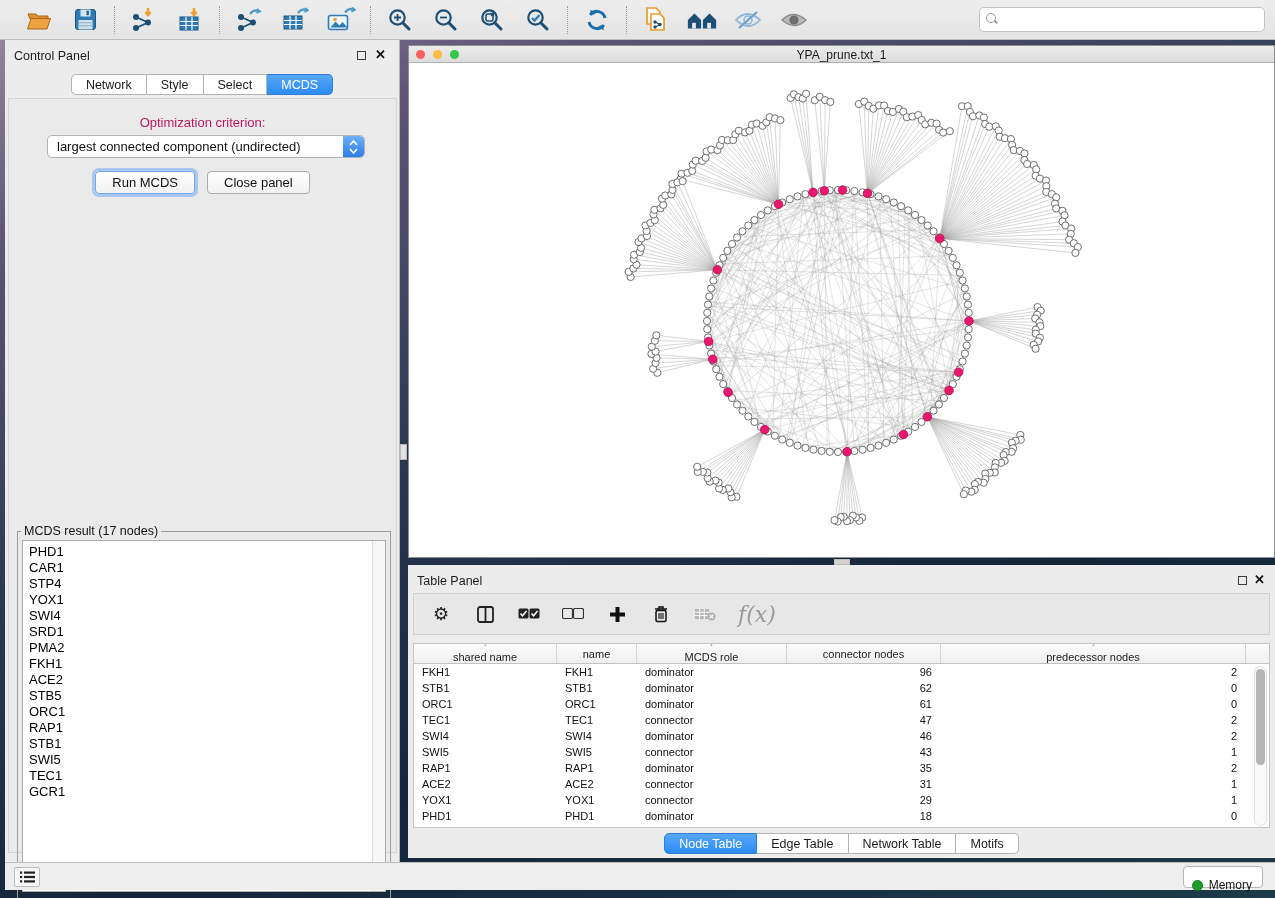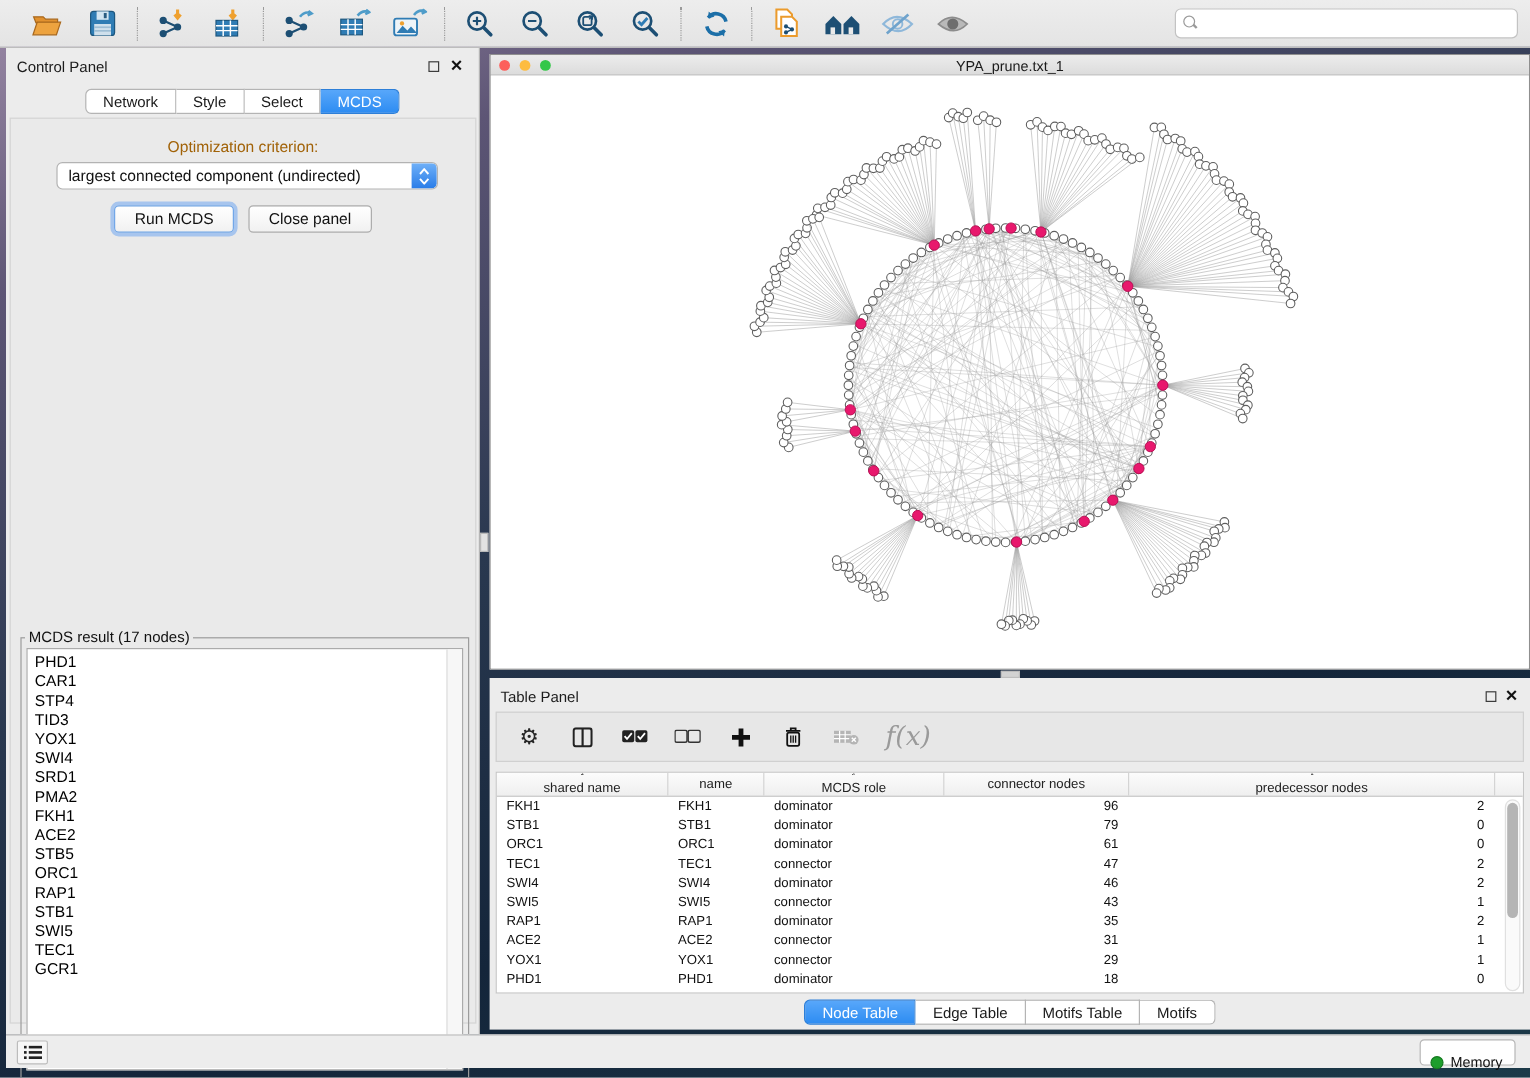--- a/index.html
+++ b/index.html
@@ -33,21 +33,21 @@
   .cp-float { right:33px; } .cp-close { right:13px; }
   .tabs-row { position:absolute; top:34px; left:0; width:100%; display:flex; justify-content:center; }
   .seg { display:flex; }
   .seg .tab { height:21px; padding:0 14px; display:flex; align-items:center; justify-content:center;
     background:#fff; border:1px solid #b4b4b4; border-left:none; font-size:12.5px; color:#1a1a1a; cursor:default; }
   .seg .tab:first-child { border-left:1px solid #b4b4b4; border-radius:5px 0 0 5px; }
   .seg .tab:last-child { border-radius:0 5px 5px 0; }
   .seg .tab.active { background:linear-gradient(#58a7fa,#2d8cf2); border-color:#2d7fd8; color:#fff; }
   .cp-inner { position:absolute; left:3px; top:58px; width:389px; height:755px;
     background:#eaeaea; border:1px solid #d4d4d4; }
-  .opt-label { position:absolute; top:16px; width:100%; text-align:center; font-size:13px; color:#a16207; }
+  .opt-label { position:absolute; top:16px; width:100%; text-align:center; font-size:13px; color:#be185d; }
   .dropdown { position:absolute; left:38px; top:36px; width:318px; height:23px; background:#fff;
     border:1px solid #b3b3b3; border-radius:5px; display:flex; align-items:center; overflow:hidden; }
   .dropdown .val { flex:1; padding-left:9px; font-size:13px; color:#111; white-space:nowrap; }
   .dd-stepper { width:21px; height:100%; background:linear-gradient(#6fb0f8,#2a7de8); border-radius:0 4px 4px 0;
     display:flex; flex-direction:column; align-items:center; justify-content:center; gap:2px; }
   .btn-row { position:absolute; top:72px; left:0; width:100%; display:flex; justify-content:center; gap:12px; }
   .mac-btn { height:23px; padding:0 16px; background:linear-gradient(#ffffff,#f1f1f1);
     border:1px solid #adadad; border-radius:4px; font-size:13px; color:#111;
     display:flex; align-items:center; cursor:default; font-family:inherit; }
   .mac-btn.focused { border-color:#72a7e8; box-shadow:0 0 0 3px rgba(112,165,240,.55); }
@@ -293,21 +293,20 @@
       <button class="mac-btn focused">Run MCDS</button>
       <button class="mac-btn">Close panel</button>
     </div>
     <fieldset class="result-box">
       <legend>MCDS result (17 nodes)</legend>
       <div class="listbox">
         <div id="mcds-list" style="padding-top:3px;">
             <div class="list-item">PHD1</div>
             <div class="list-item">CAR1</div>
             <div class="list-item">STP4</div>
-            <div class="list-item">TID3</div>
             <div class="list-item">YOX1</div>
             <div class="list-item">SWI4</div>
             <div class="list-item">SRD1</div>
             <div class="list-item">PMA2</div>
             <div class="list-item">FKH1</div>
             <div class="list-item">ACE2</div>
             <div class="list-item">STB5</div>
             <div class="list-item">ORC1</div>
             <div class="list-item">RAP1</div>
             <div class="list-item">STB1</div>
@@ -1190,21 +1189,21 @@
           <div class="td l" style="width: 143px;">FKH1</div>
           <div class="td l" style="width: 80px;">FKH1</div>
           <div class="td l" style="width: 150px;">dominator</div>
           <div class="td r" style="width: 154px;">96</div>
           <div class="td r" style="width: 305px;">2</div>
         </div>
         <div class="trow">
           <div class="td l" style="width: 143px;">STB1</div>
           <div class="td l" style="width: 80px;">STB1</div>
           <div class="td l" style="width: 150px;">dominator</div>
-          <div class="td r" style="width: 154px;">79</div>
+          <div class="td r" style="width: 154px;">62</div>
           <div class="td r" style="width: 305px;">0</div>
         </div>
         <div class="trow">
           <div class="td l" style="width: 143px;">ORC1</div>
           <div class="td l" style="width: 80px;">ORC1</div>
           <div class="td l" style="width: 150px;">dominator</div>
           <div class="td r" style="width: 154px;">61</div>
           <div class="td r" style="width: 305px;">0</div>
         </div>
         <div class="trow">
@@ -1259,21 +1258,21 @@
       </div>
     <div class="tbl-scroll">
       <div class="tbl-thumb"></div>
     </div>
   </div>
 
   <div class="tp-tabs">
     <div class="seg" id="tp-tabs">
         <div class="tab active">Node Table</div>
         <div class="tab">Edge Table</div>
-        <div class="tab">Motifs Table</div>
+        <div class="tab">Network Table</div>
         <div class="tab">Motifs</div>
       </div>
   </div>
 </div>
 
 <div class="statusbar">
   <span class="list-btn">
     <svg width="15" height="12" viewBox="0 0 15 12">
       <rect x="0" y="0.5" width="2.2" height="2.2" fill="#222"></rect>
         <rect x="4" y="0.5" width="11" height="2.2" fill="#222"></rect>

